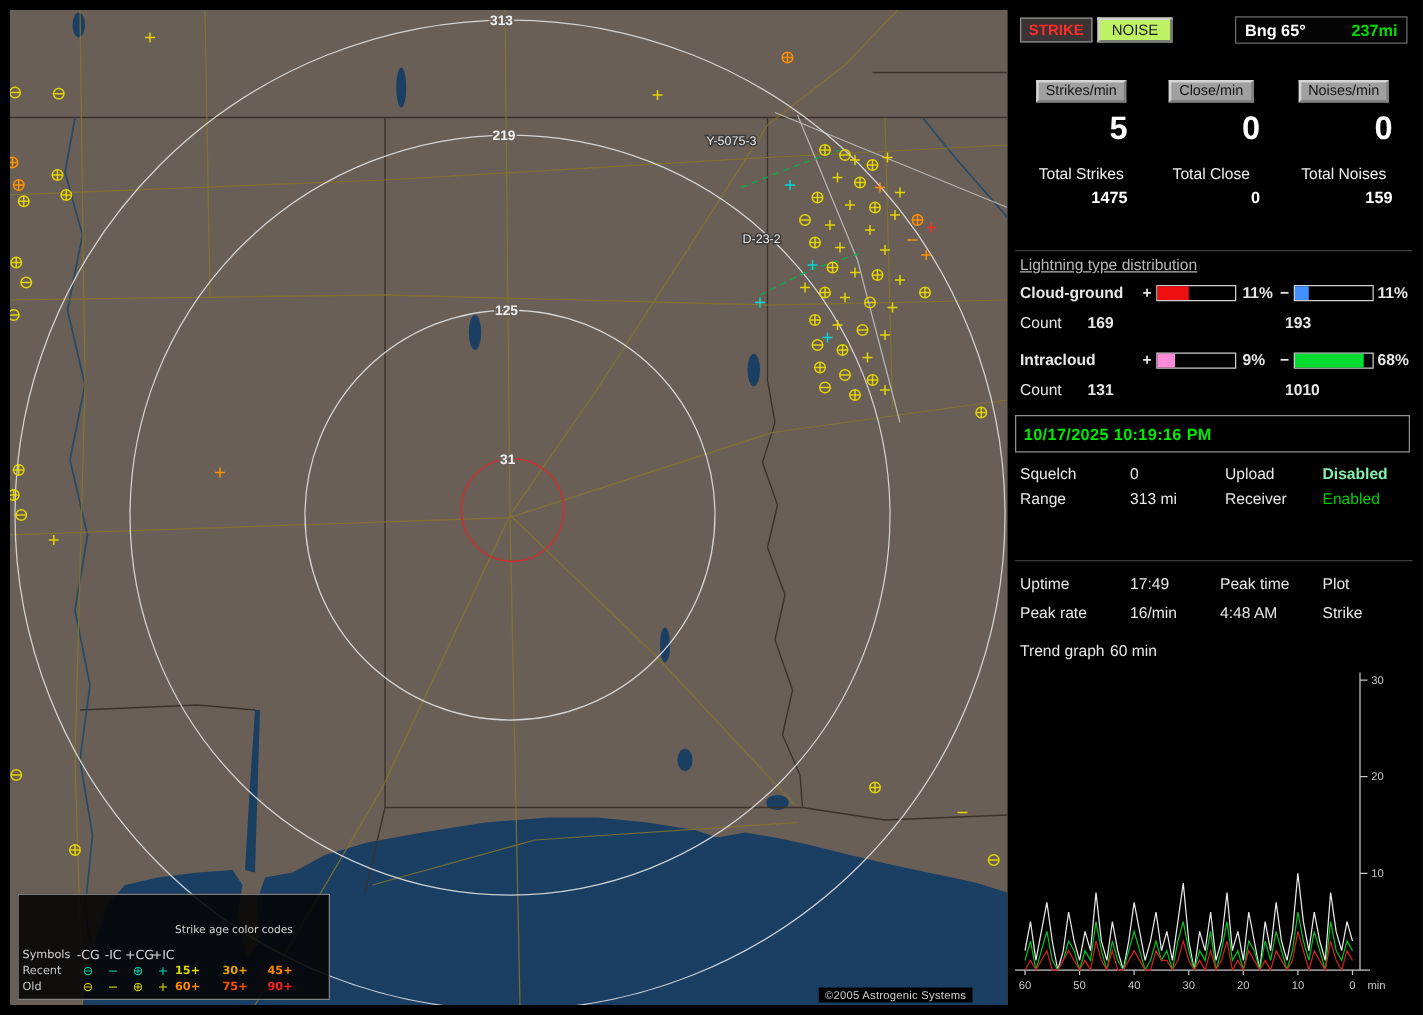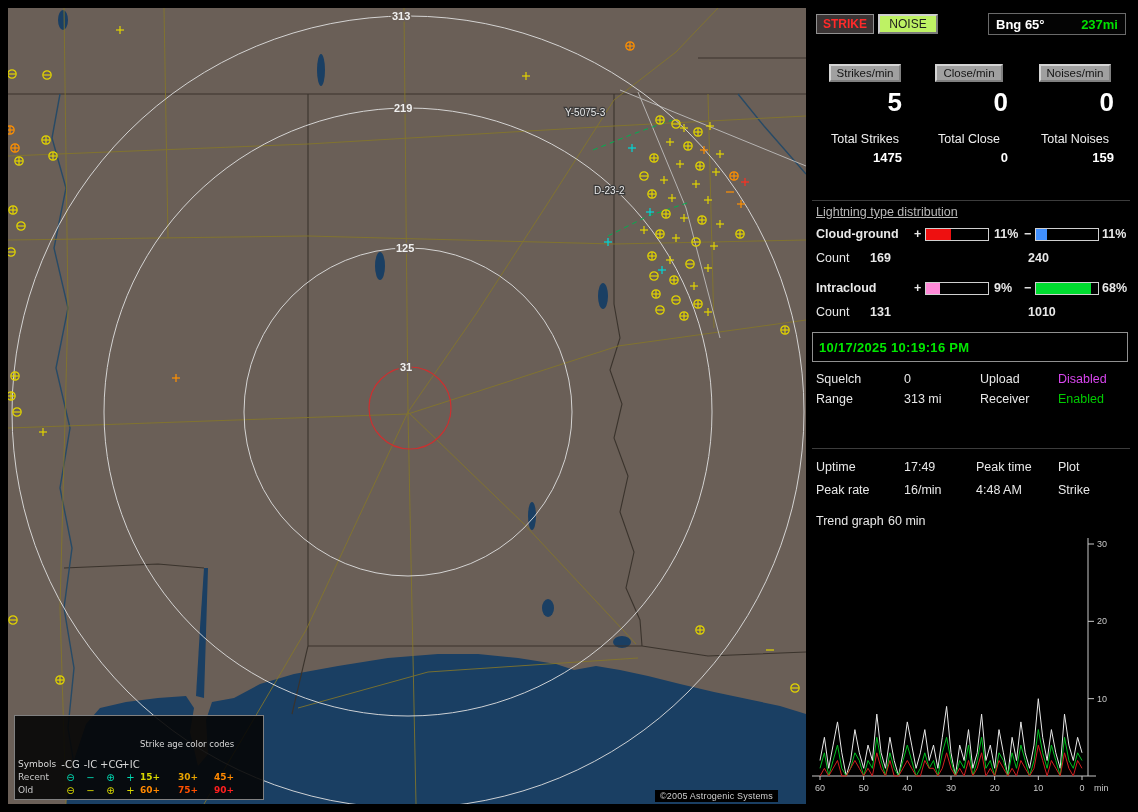--- a/index.html
+++ b/index.html
@@ -549,21 +549,21 @@
         <span class="d-pct1">11%</span>
         <span class="d-sign2">−</span>
         <span class="d-bar2">
             <span class="bar-fill" style="width: 18%; background: rgb(64, 144, 255);"></span>
           </span>
         <span class="d-pct2">11%</span>
       </div>
       <div class="dist-row row-cg-count">
         <span class="c-label">Count</span>
         <span class="c-v1">169</span>
-        <span class="c-v2">240</span>
+        <span class="c-v2">193</span>
       </div>
 
       <div class="dist-row row-ic">
         <span class="d-name">Intracloud</span>
         <span class="d-sign1">+</span>
         <span class="d-bar1">
             <span class="bar-fill" style="width: 22%; background: rgb(255, 138, 216);"></span>
           </span>
         <span class="d-pct1">9%</span>
         <span class="d-sign2">−</span>
@@ -581,21 +581,21 @@
 
     <div class="date-box">
       <span style="color: rgb(0, 232, 0);">10/17/2025 10:19:16 PM</span>
     </div>
 
     <div class="status-table">
       <div class="srow">
         <span class="cc1">Squelch</span>
         <span class="cc2">0</span>
         <span class="cc3">Upload</span>
-        <span class="cc4" style="color: #d946ef;">Disabled</span>
+        <span class="cc4" style="color: #86efac; font-weight: bold;">Disabled</span>
       </div>
       <div class="srow">
         <span class="cc1">Range</span>
         <span class="cc2">313 mi</span>
         <span class="cc3">Receiver</span>
         <span class="cc4" style="color: rgb(0, 204, 0);">Enabled</span>
       </div>
     </div>
 
     <div class="div2"></div>

